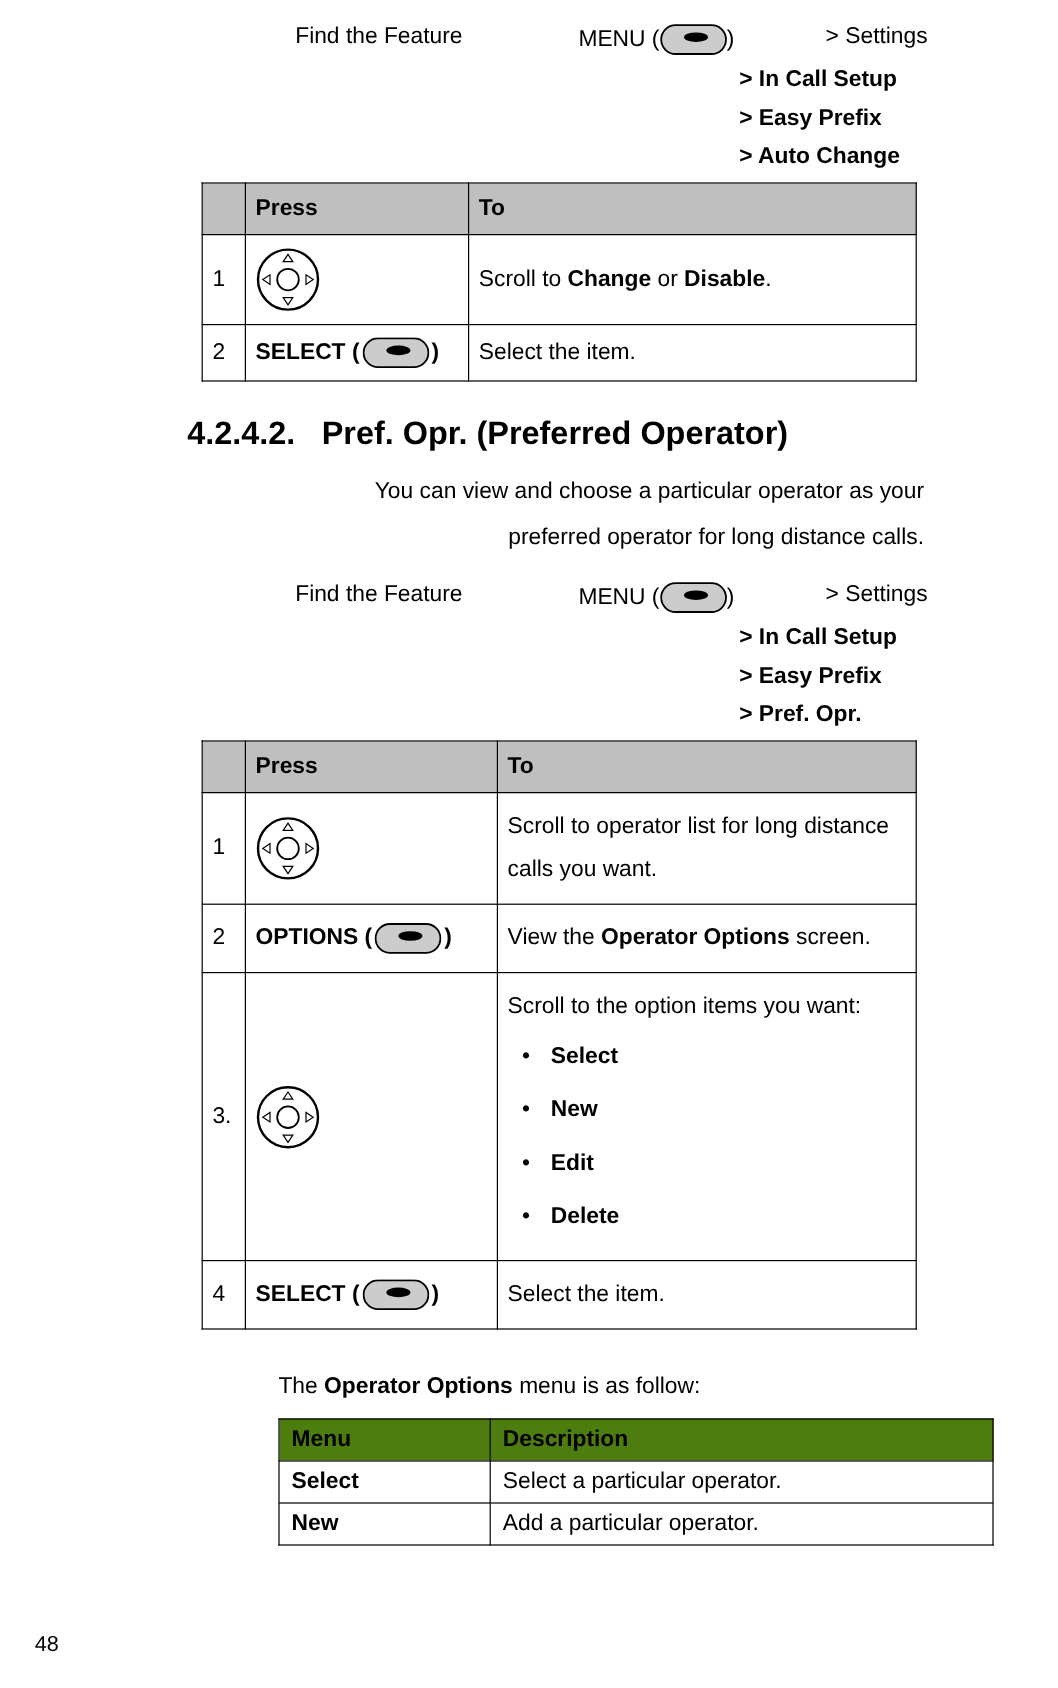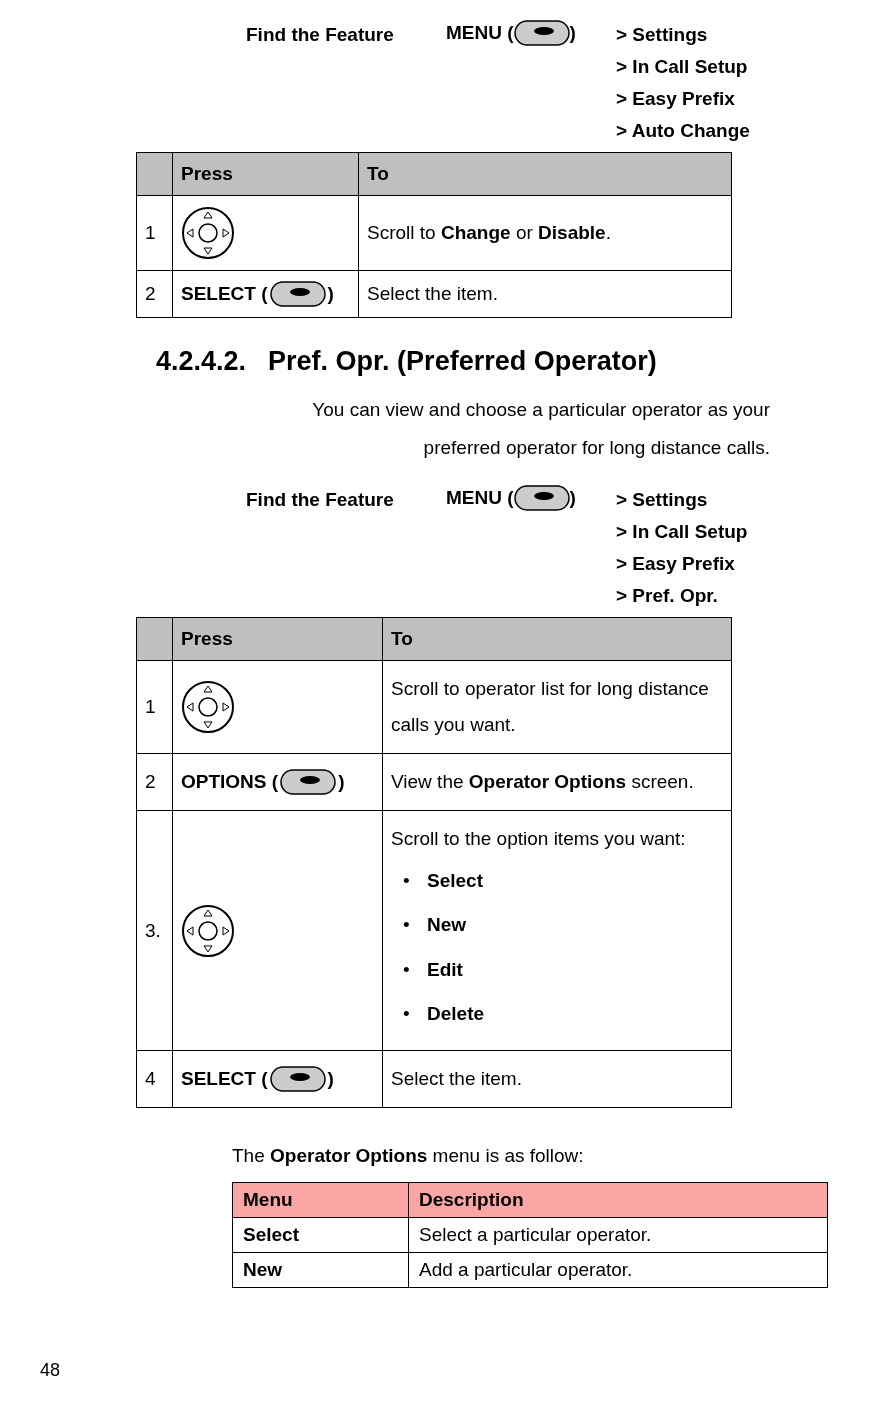--- a/index.html
+++ b/index.html
@@ -15,41 +15,42 @@
     position: relative;
   }
   .content {
     padding: 20px 56px 0 56px;
   }
   .find-feature-block {
     margin: 0 0 8px 190px;
   }
   .ff-row {
     display: flex;
-    align-items: flex-end;
+    align-items: flex-start;
     margin-bottom: 10px;
-    font-weight: bold;
+    font-weight: normal;
+    gap: 36px;
   }
   .ff-col1 { width: 200px; }
   .ff-col2 { width: 170px; display:flex; align-items:center; }
   .ff-col3 { }
   .ff-sub {
     margin-left: 370px;
     font-weight: bold;
     margin-bottom: 10px;
   }
   .softkey-icon {
     display: inline-block;
     vertical-align: middle;
   }
   .softkey-icon svg { display:block; }
   table.press-table {
     border-collapse: collapse;
     width: 596px;
-    margin-left: 80px;
+    margin-left: 112px;
     margin-bottom: 28px;
   }
   table.press-table th, table.press-table td {
     border: 1px solid #000;
     padding: 10px 8px;
     text-align: left;
     vertical-align: middle;
   }
   table.press-table th {
     background: #bfbfbf;
@@ -78,28 +79,28 @@
     border-collapse: collapse;
     width: 596px;
     margin-left: 176px;
   }
   table.menu-table th, table.menu-table td {
     border: 1px solid #000;
     padding: 6px 10px;
     text-align: left;
   }
   table.menu-table th {
-    background: #fca5a5;
+    background: #4d7c0f;
     font-weight: bold;
   }
   .col-menu { width: 176px; }
   .page-num {
     position: absolute;
     bottom: 26px;
-    left: 40px;
+    left: 29px;
     font-size: 18px;
   }
   ul.opts {
     margin: 6px 0 2px 0;
     padding-left: 36px;
     list-style: none;
   }
   ul.opts li {
     font-weight: bold;
     margin-bottom: 8px;

